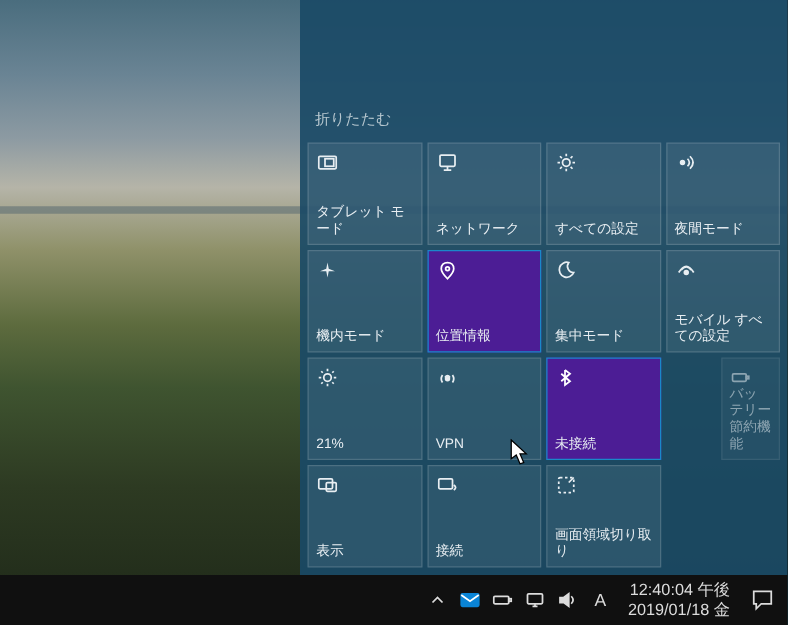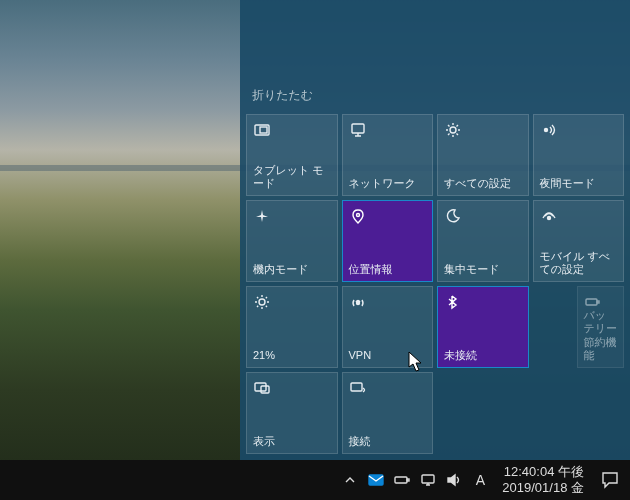--- a/index.html
+++ b/index.html
@@ -235,20 +235,29 @@
       </div>
       <div class="tile">
         <div class="icon">
           <svg viewBox="0 0 16 16">
             <rect x="1" y="3" width="11" height="8" rx="1"></rect>
             <path d="M13 8 Q16 10 13 12"></path>
           </svg>
         </div>
         <div class="label">接続</div>
       </div>
+      <div class="tile">
+        <div class="icon">
+          <svg viewBox="0 0 16 16">
+            <rect x="2" y="2" width="12" height="12" rx="1" stroke-dasharray="2 2"></rect>
+            <path d="M10 6 L14 2"></path>
+          </svg>
+        </div>
+        <div class="label">画面領域切り取り</div>
+      </div>
     </div>
 </div>
 
 <svg class="cursor" viewBox="0 0 16 22">
   <path d="M1 1 L1 16 L5 13 L8 20 L11 19 L8 12 L13 12 Z" fill="#fff" stroke="#000" stroke-width="1"></path>
 </svg>
 
 <div class="taskbar">
   <div class="tray">
     <div class="tray-icon">

